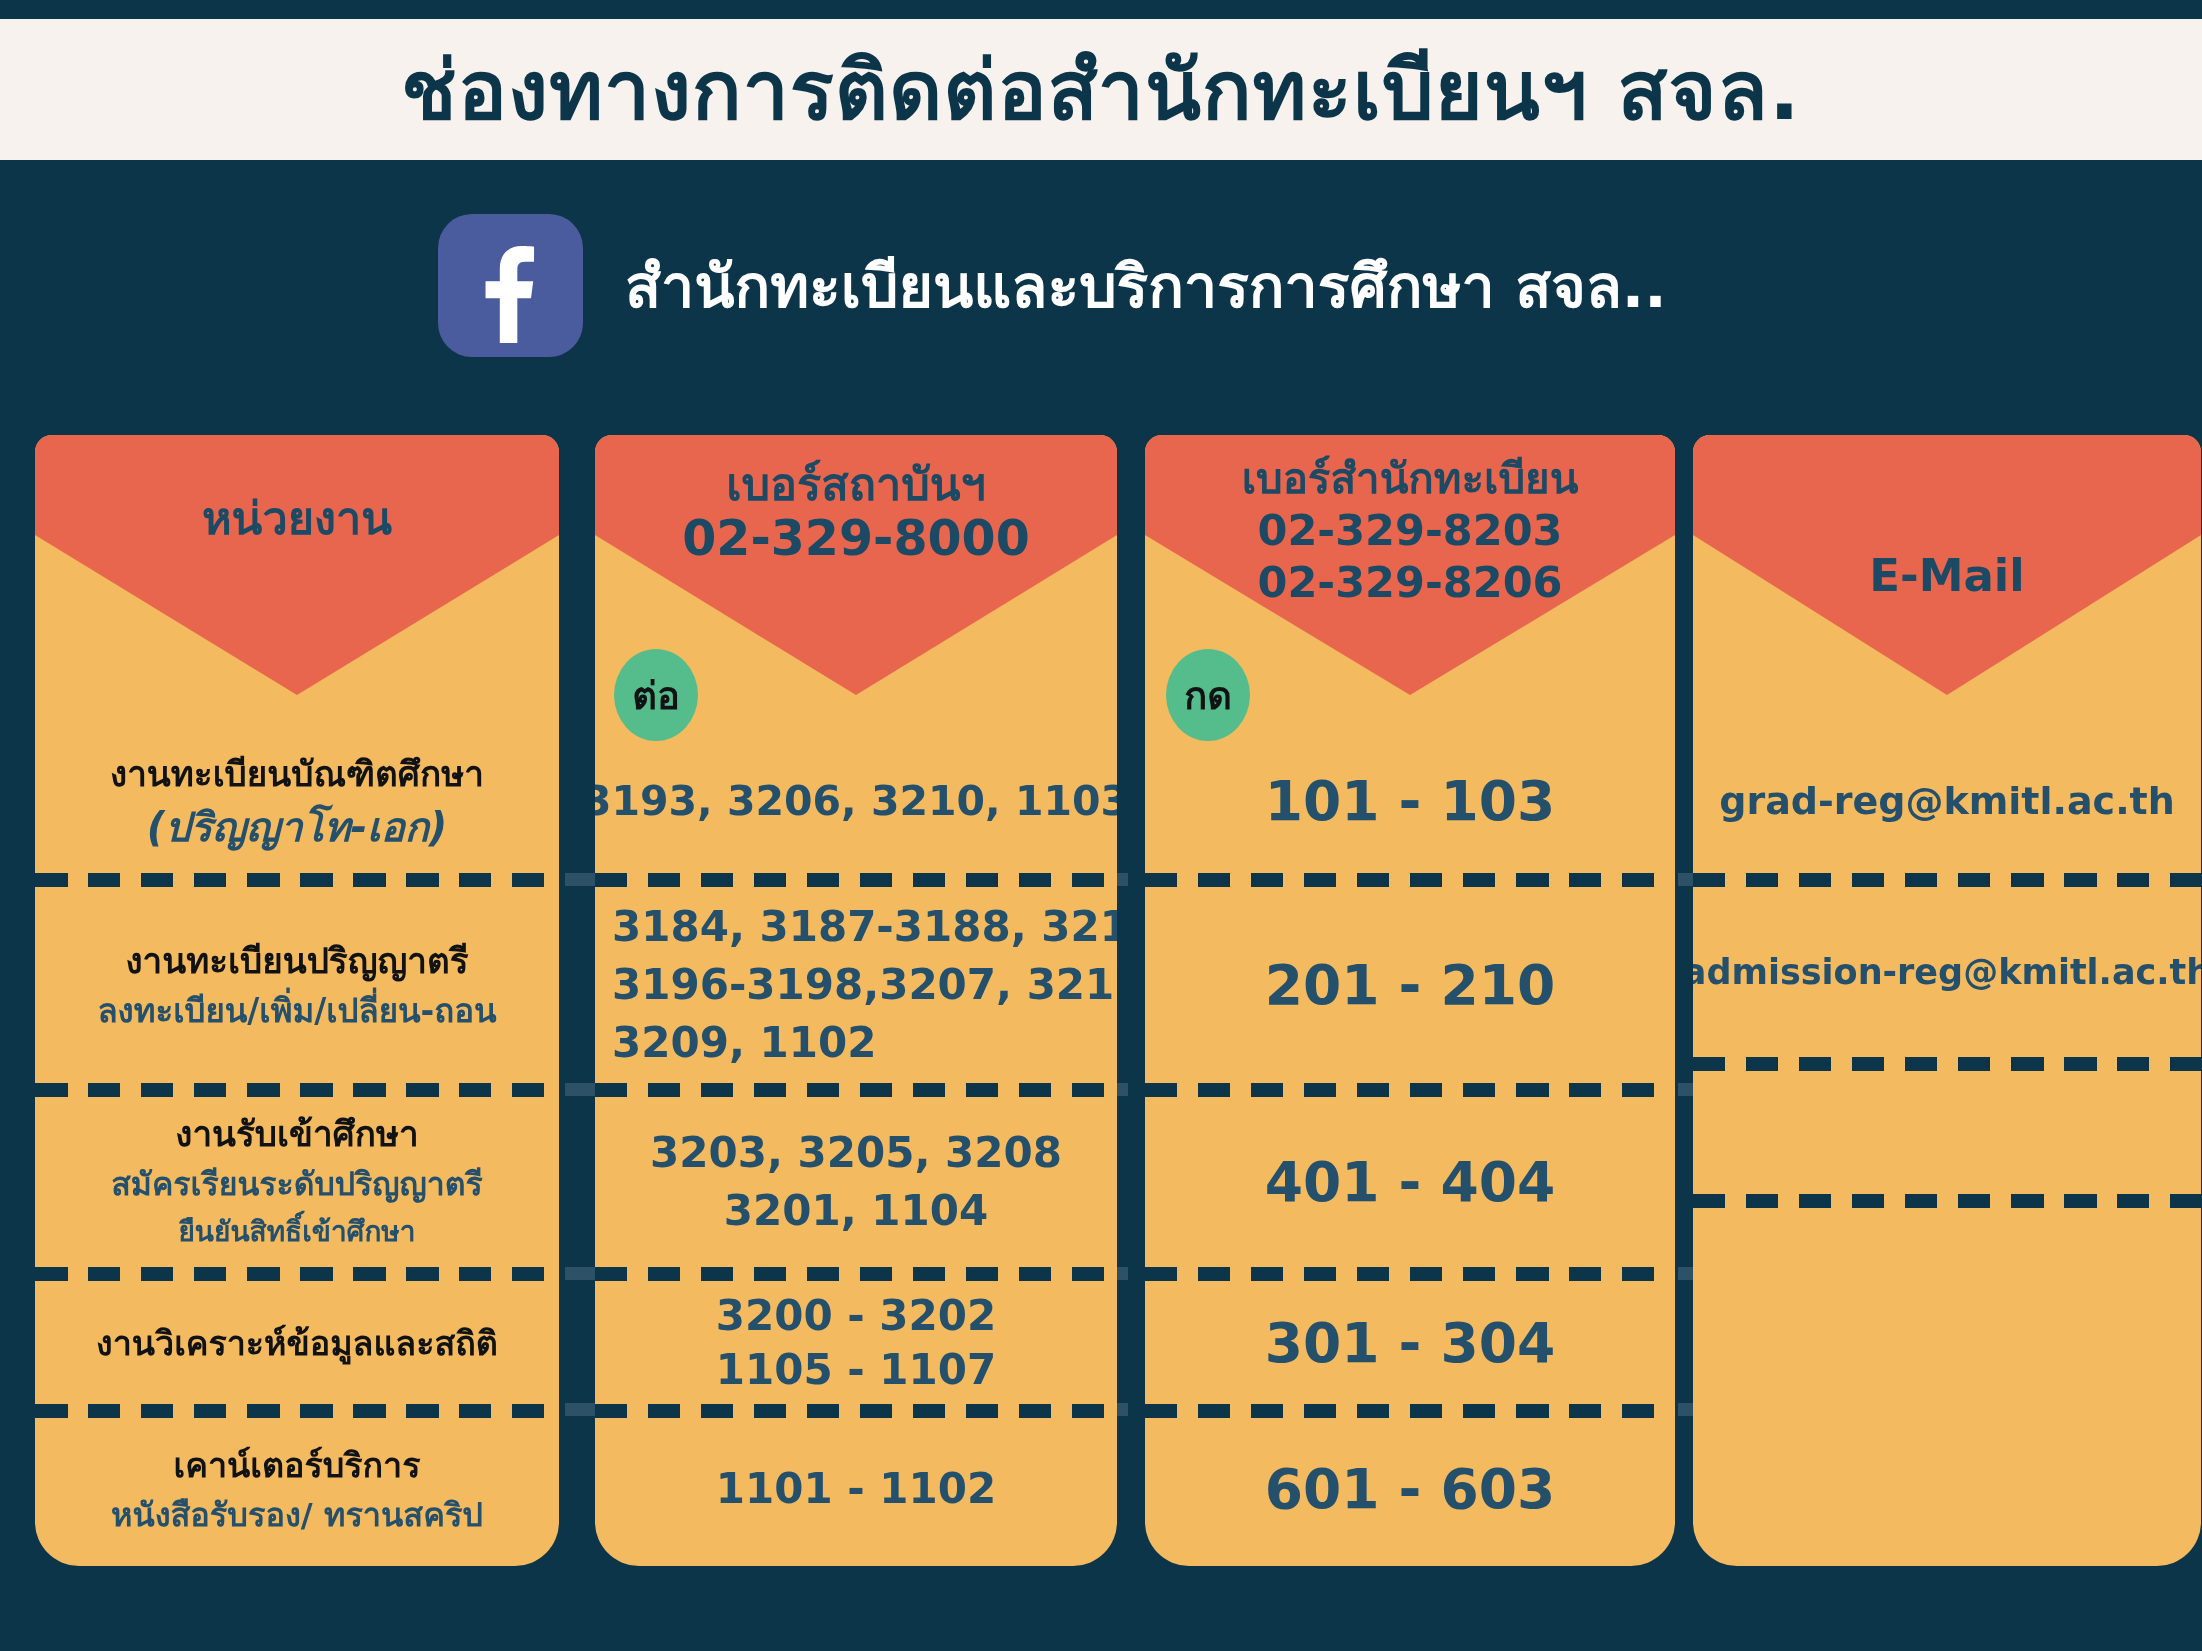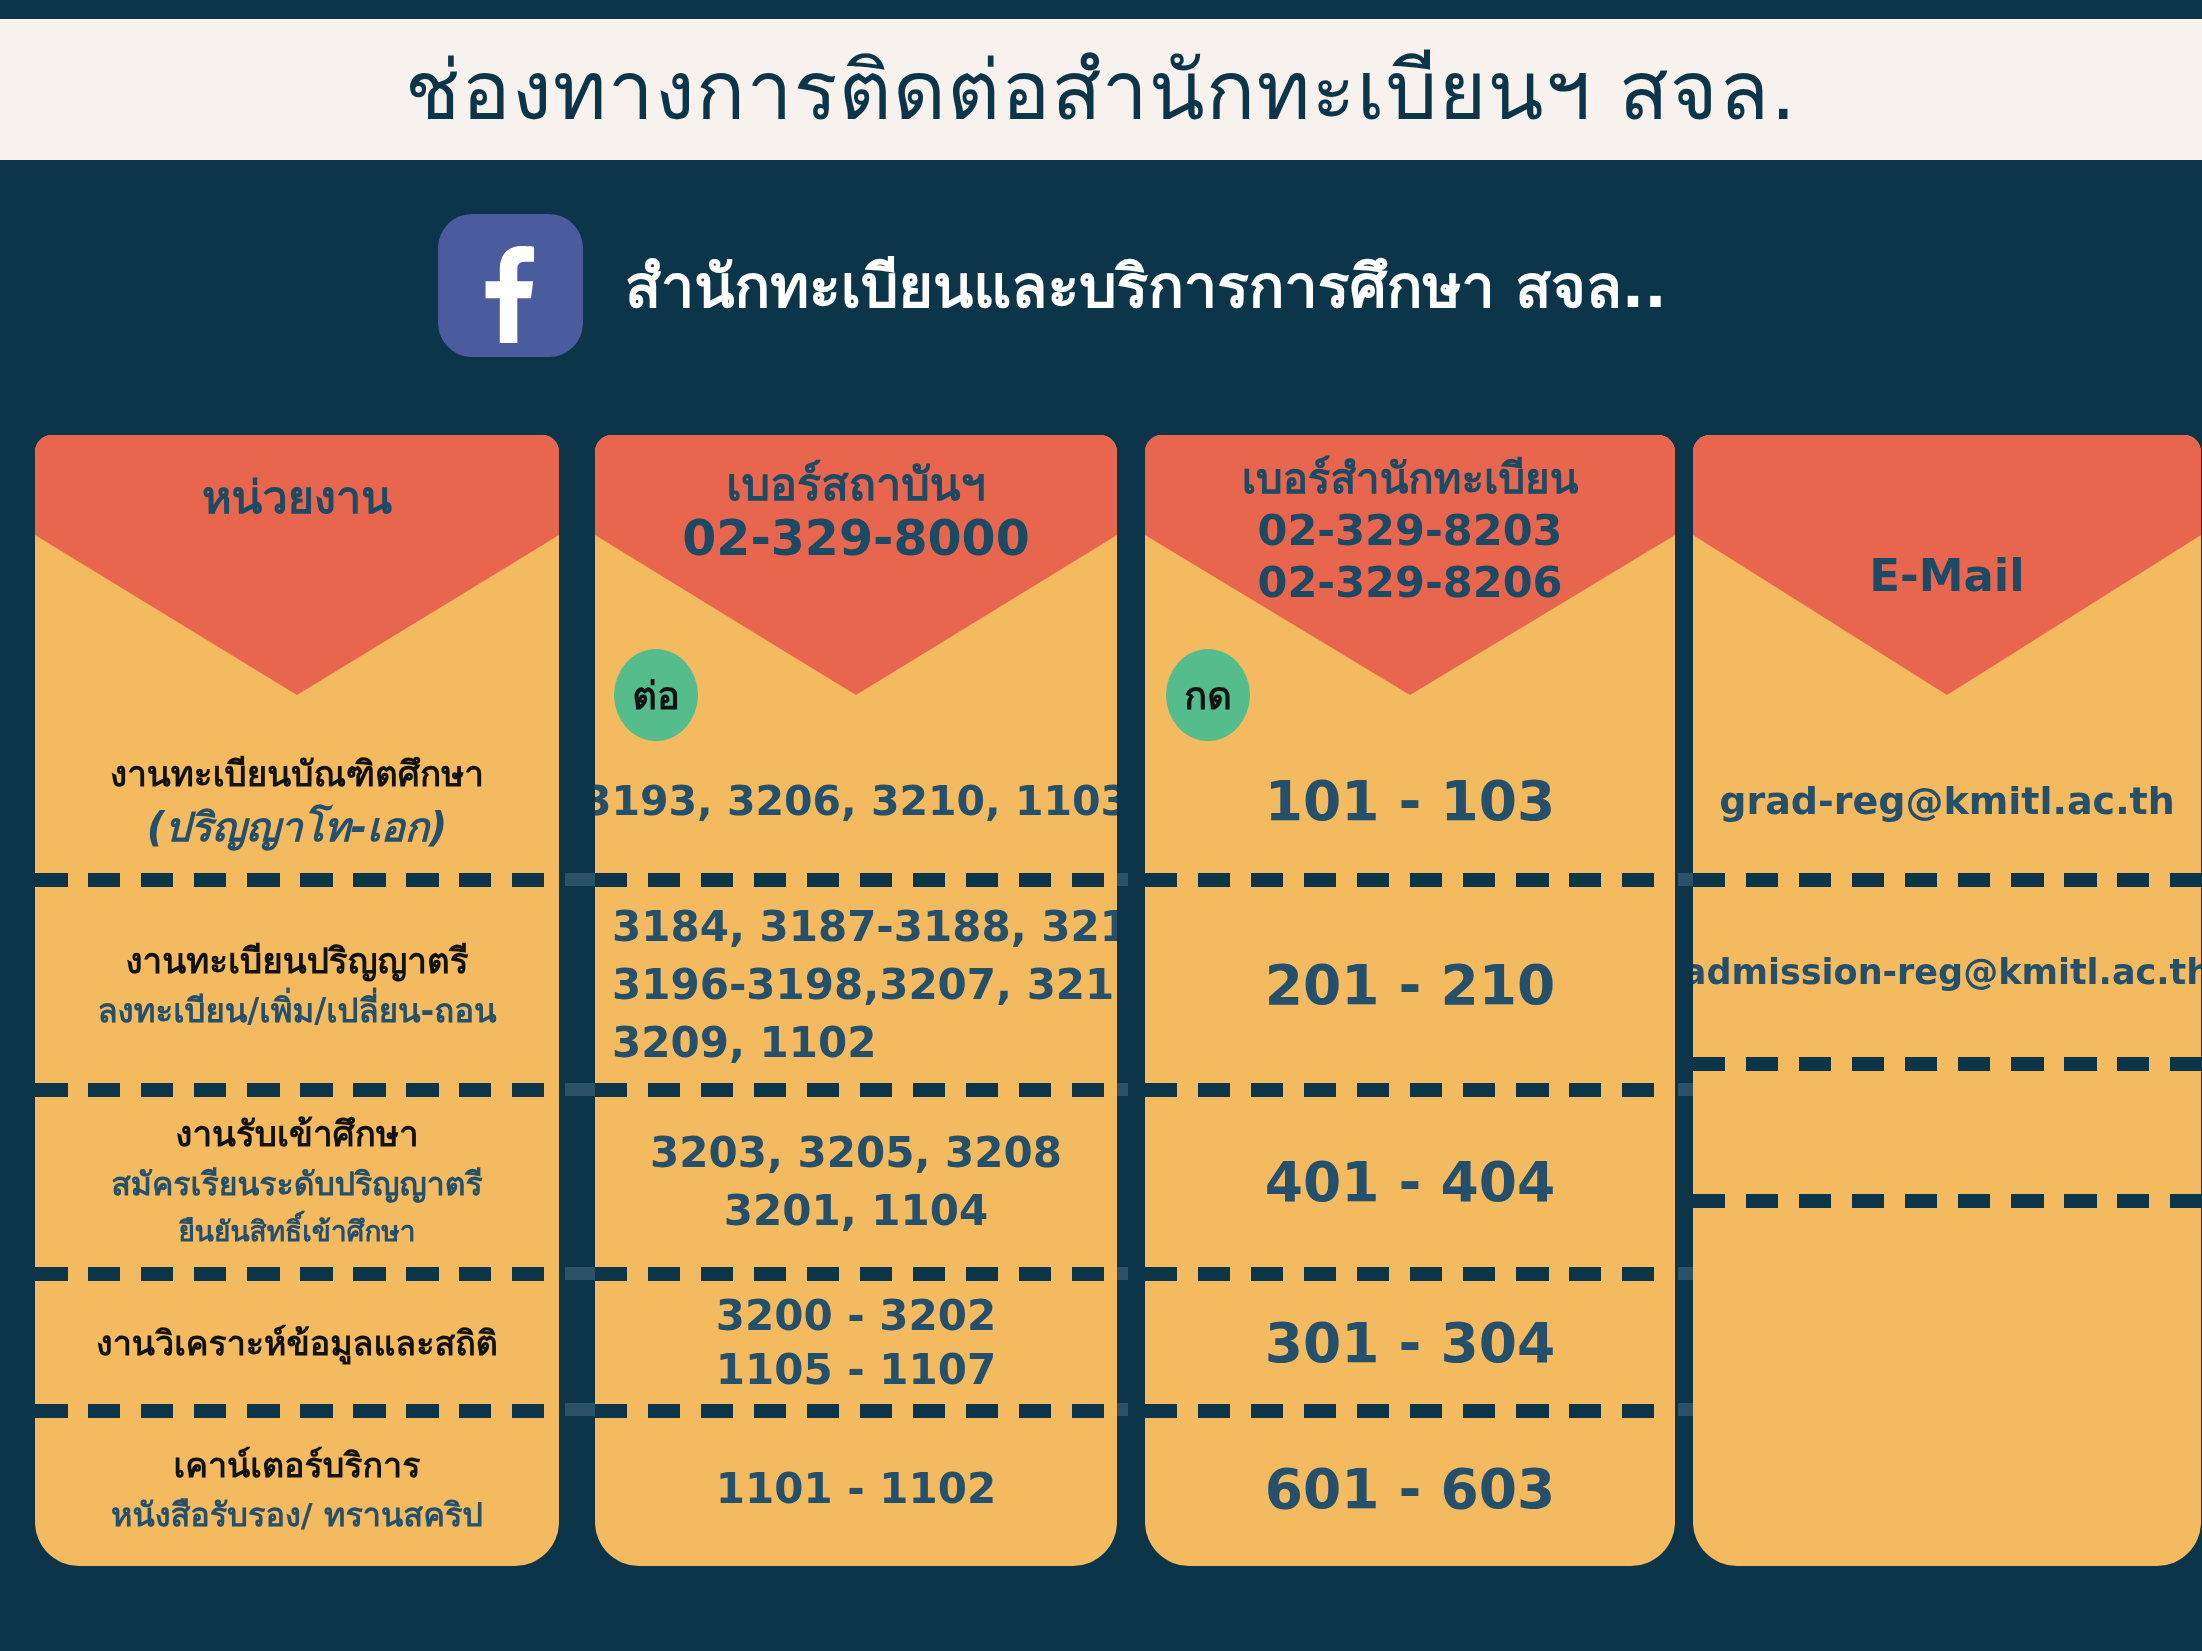--- a/index.html
+++ b/index.html
@@ -13,21 +13,21 @@
     --black:#101214;
   }
   *{margin:0;padding:0;box-sizing:border-box;}
   html,body{background:var(--navy);}
   body{font-family:"DejaVu Sans", sans-serif;}
   .stage{position:relative;width:2202px;height:1652px;background:var(--navy);overflow:hidden;}
 
   
   .title-band{position:absolute;left:0;top:19px;width:2202px;height:141px;background:var(--paper);
     display:flex;align-items:center;justify-content:center;}
-  .title-band h1{color:var(--navy);font-size:82px;font-weight:400;letter-spacing:1px;white-space:nowrap;}
+  .title-band h1{color:var(--navy);font-size:82px;font-weight:700;letter-spacing:1px;white-space:nowrap;}
 
   
   .fb-row{position:absolute;left:438px;top:213px;height:145px;display:flex;align-items:center;gap:42px;}
   .fb-icon{width:145px;height:143px;border-radius:34px;background:var(--fb);
     display:flex;align-items:center;justify-content:center;}
   .fb-icon svg{width:113px;height:113px;transform:translateY(7.6px);}
   .fb-label{color:#ffffff;font-size:59px;font-weight:800;white-space:nowrap;}
 
   
   .gap-dash{position:absolute;left:35px;width:2165px;height:13.4px;z-index:0;
@@ -38,21 +38,21 @@
     border-radius:17px 17px 44px 44px;overflow:hidden;z-index:1;}
   .col1{left:35px;width:524px;}
   .col2{left:595px;width:522px;}
   .col3{left:1145px;width:530px;}
   .col4{left:1693px;width:508px;}
 
   .flap{position:absolute;left:0;top:0;width:100%;height:260px;background:var(--orange);
     clip-path:polygon(0 0,100% 0,100% 38.5%,50% 100%,0 38.5%);}
 
   .col-head{position:relative;z-index:2;text-align:center;color:#1c4963;white-space:nowrap;}
-  .col1 .col-head{padding-top:36px;}
+  .col1 .col-head{padding-top:57px;}
   .col2 .col-head{padding-top:23px;}
   .col3 .col-head{padding-top:19px;}
   .col4 .col-head{padding-top:114px;}
   .h-main{font-size:45px;font-weight:800;line-height:54px;}
   .col2 .h-num{font-size:49px;font-weight:800;line-height:54px;}
   .col3 .h-main{font-size:42px;line-height:50px;}
   .col3 .h-num{font-size:43px;font-weight:800;line-height:52px;}
 
   .badge{position:absolute;z-index:3;top:214px;width:84px;height:92px;border-radius:50%;
     background:var(--green);display:flex;align-items:center;justify-content:center;

